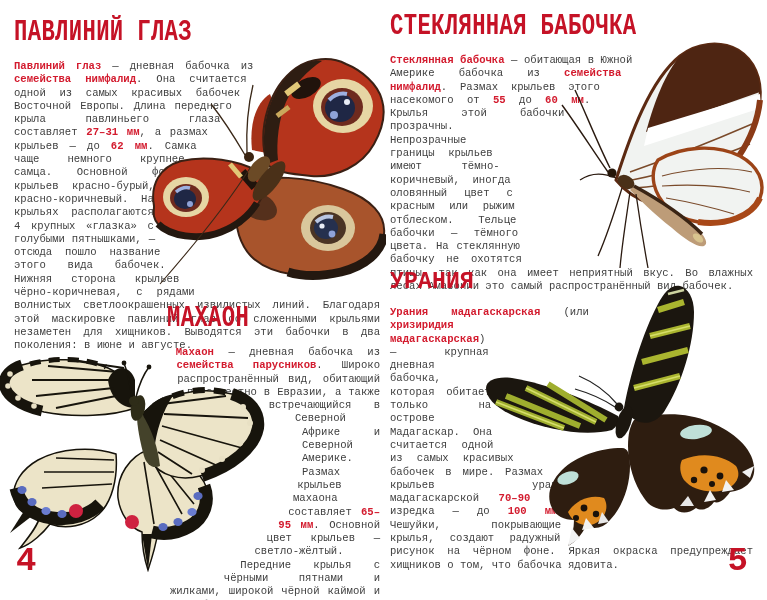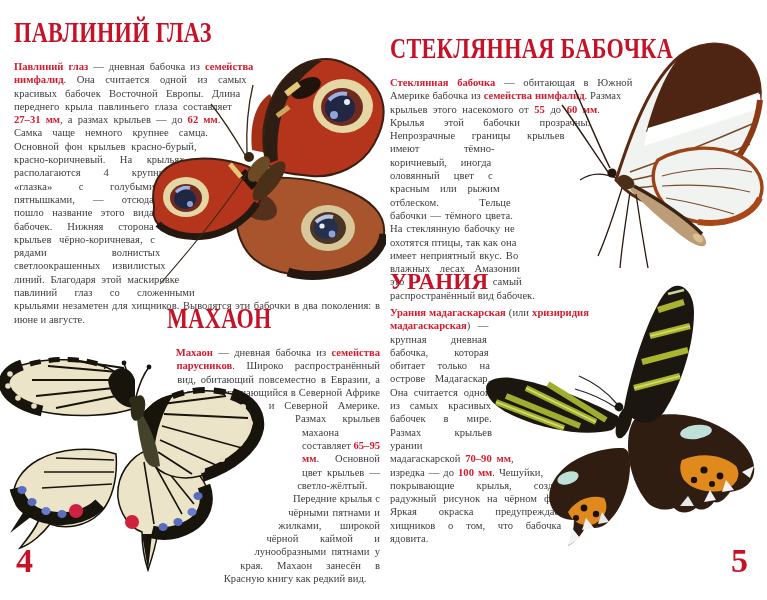--- a/index.html
+++ b/index.html
@@ -4,21 +4,21 @@
 <style>
   :root{
     --red:#c51226;
     --accent:#d31b2e;
     --ink:#3e3e3e;
     --bg:#ffffff;
   }
   html,body{margin:0;padding:0;background:#fff;}
   .book{
     position:relative;width:767px;height:600px;background:var(--bg);
-    overflow:hidden;font-family:Liberation Serif, serif;
+    overflow:hidden;font-family:Liberation Mono, monospace;
   }
   .section{position:absolute;}
   .sec-title{
     margin:0;color:var(--red);font-weight:bold;font-size:30px;line-height:32px;
     transform:scaleX(0.74);transform-origin:0 0;white-space:nowrap;letter-spacing:.5px;
   }
   .sec-title-sm{
     margin:0;color:var(--red);font-weight:bold;font-size:23px;line-height:24px;
     letter-spacing:.2px;
   }
@@ -33,21 +33,21 @@
   .f-swallowtail{float:left;width:132px;height:234px;
     shape-outside:polygon(0% 0%,2% 21%,12% 25%,62% 29%,86% 32%,96% 38%,99% 45%,97% 51%,92% 57%,89% 63%,85% 69%,75% 75%,66% 81%,54% 88%,39% 94%,33% 100%,0% 100%);}
   .f-glasswing{float:right;width:262px;height:206px;
     shape-outside:polygon(57% 0%,100% 0%,100% 100%,14% 100%,10% 62%,9% 55%,3% 48%,2% 41%,28% 35%,39% 28%,43% 21%,52% 14%,56% 7%);}
   .f-urania{float:right;width:272px;height:232px;
     shape-outside:polygon(51% 0%,100% 0%,100% 100%,31% 100%,32% 93%,34% 87%,39% 81%,36% 74%,26% 68%,14% 62%,6% 56%,5% 19%,4% 13%,46% 7%);}
   .sec-peacock{left:14px;top:16px;width:366px;}
   .sec-swallowtail{left:14px;top:300px;width:366px;}
   .sec-swallowtail .sec-title{margin-left:153px;margin-top:2px;}
   .sec-swallowtail .swt-body{margin-left:156px;width:210px;}
-  .sec-glasswing{left:390px;top:32px;width:363px;}
+  .sec-glasswing{left:390px;top:10px;width:363px;}
   .sec-urania{left:390px;top:270px;width:363px;}
   .pagenum{
     position:absolute;top:544px;color:var(--red);font-weight:bold;font-size:34px;line-height:34px;
   }
   .pagenum-left{left:16px;}
   .pagenum-right{right:19px;}
   .butterfly{position:absolute;pointer-events:none;}
   #peacock-svg{left:146px;top:56px;}
   #swallowtail-svg{left:-4px;top:356px;}
   #glasswing-svg{left:550px;top:40px;}

